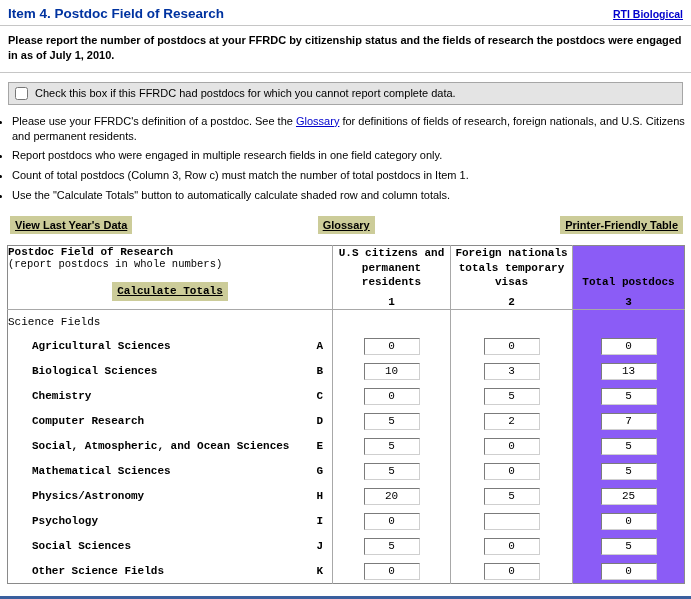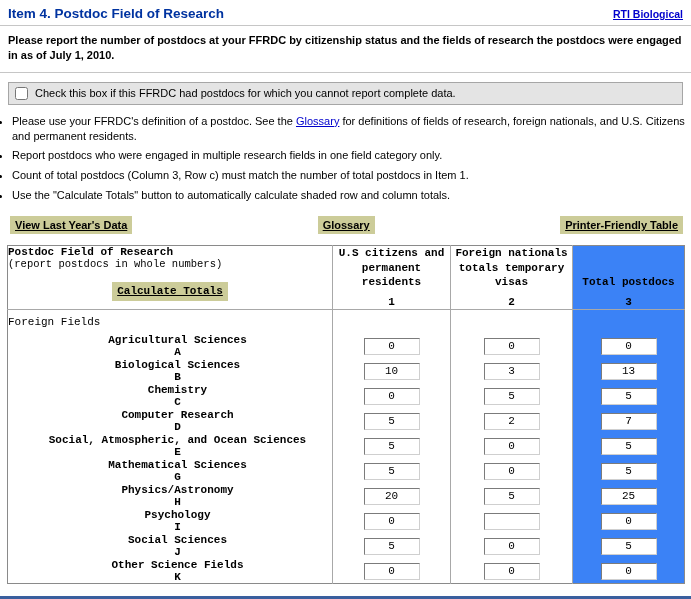--- a/index.html
+++ b/index.html
@@ -52,25 +52,25 @@
   .corner-title { font-weight: bold; }
   .corner-sub { font-size: 10.5px; }
   .calc-wrap { text-align: center; margin-top: 12px; }
 
   th.colhead { vertical-align: bottom; text-align: center; font-weight: bold; padding: 6px 2px 8px 2px; line-height: 1.3; }
   .col-num { margin-top: 6px; }
 
   td.label-cell { height: 25px; }
   .label-inner {
     display: flex; justify-content: space-between; align-items: center;
-    padding-left: 24px; padding-right: 9px; font-weight: bold; flex-direction: column;
+    padding-left: 24px; padding-right: 9px; font-weight: bold;
   }
   td.section-cell { height: 24px; padding-left: 8px; font-weight: normal; }
   td.num-cell { text-align: center; height: 25px; }
-  .total-col { background: #3b82f6; }
+  .total-col { background: #8b5cf6; }
 
   input.num {
     width: 56px; height: 17px; text-align: center;
     border: 1px solid; border-color: #7b7b7b #cfcfcf #cfcfcf #7b7b7b;
     background: #fff; font-family: inherit; font-size: 11px; padding: 0 2px;
   }
 
   .bottom-bar { position: absolute; left: 0; bottom: 0; width: 100%; height: 3px; background: #3a5f9e; }
 </style>
 </head>
@@ -125,21 +125,21 @@
       <div>Foreign nationals totals temporary visas</div>
       <div class="col-num">2</div>
     </th>
     <th class="colhead v-line total-col">
       <div>Total postdocs</div>
       <div class="col-num">3</div>
     </th>
   </tr>
 
   <tr>
-    <td class="section-cell">Foreign Fields</td>
+    <td class="section-cell">Science Fields</td>
     <td class="v-line"></td>
     <td class="v-line"></td>
     <td class="v-line total-col"></td>
   </tr>
 
   <tr>
     <td class="label-cell">
           <div class="label-inner">
             <span>Agricultural Sciences</span>
             <span>A</span>

